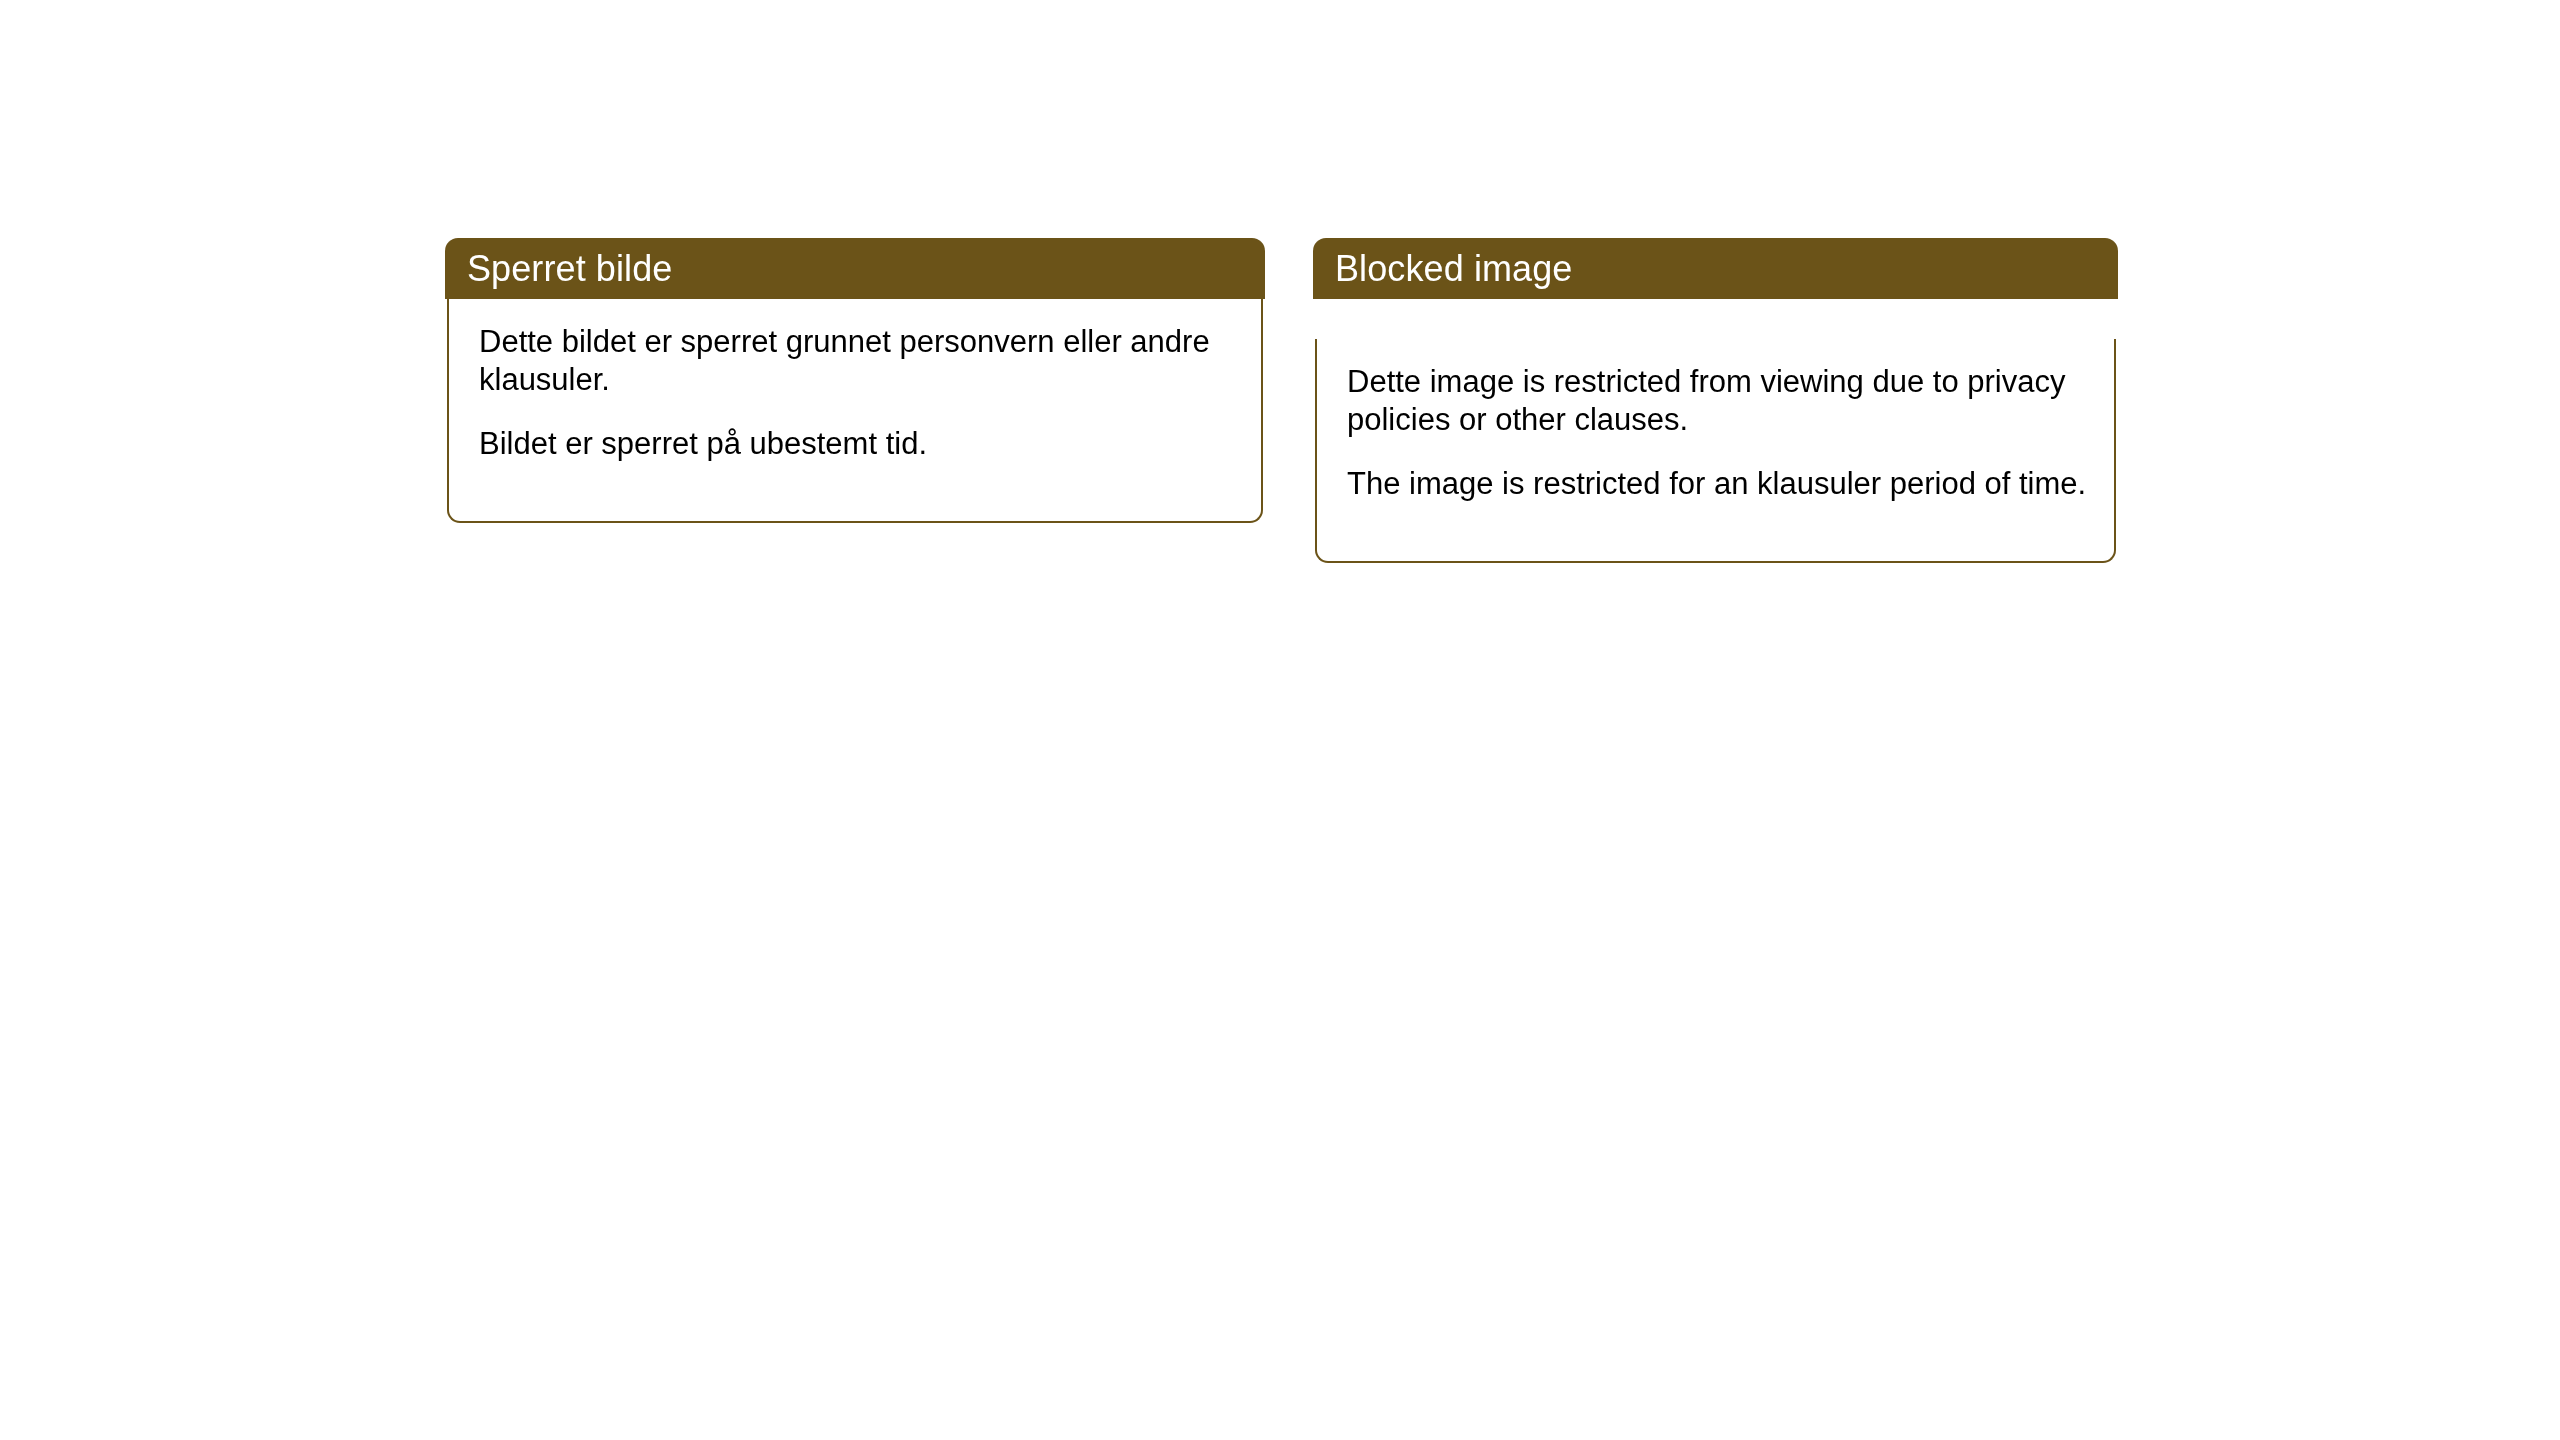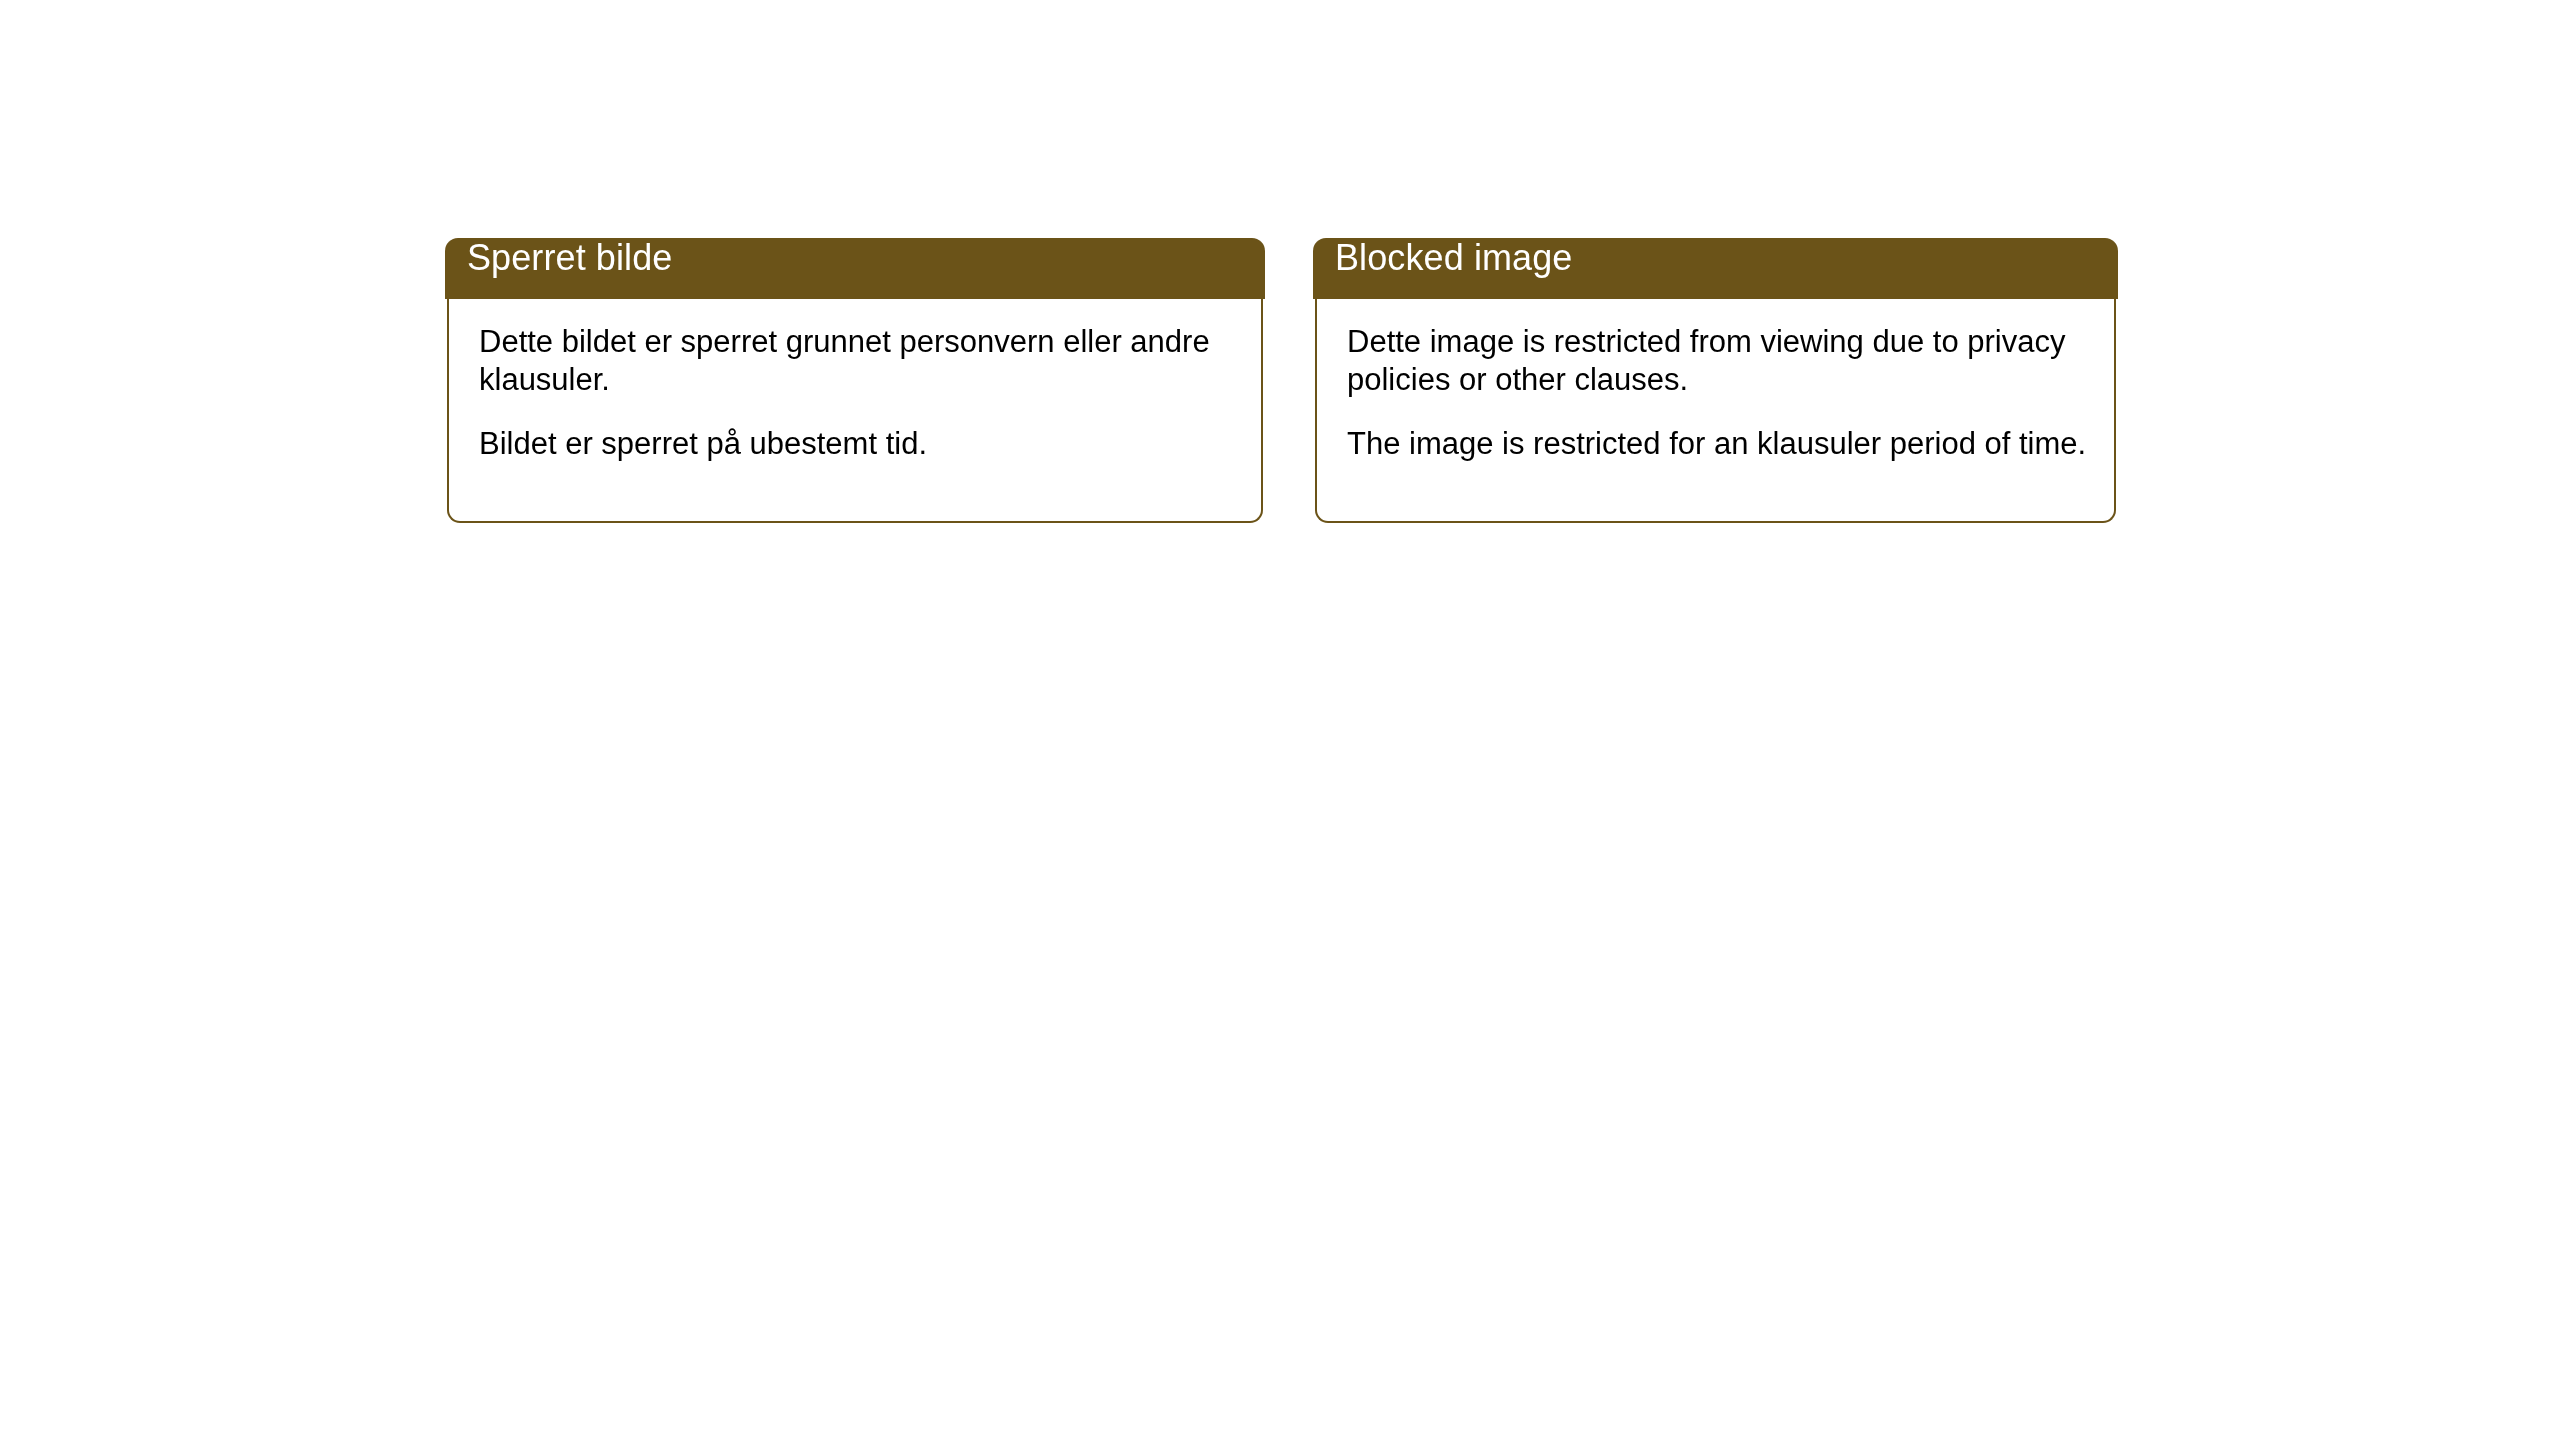--- a/index.html
+++ b/index.html
@@ -32,32 +32,33 @@
   }
 
   .notice-card {
     position: relative;
     display: flex;
     flex-direction: column;
     align-items: stretch;
   }
 
   .card-norwegian { width: 816px; }
-  .card-english  { width: 801px; }
+  .card-english  { width: 801px; gap: 40px; }
 
   .card-header {
     position: relative;
     z-index: 2;
     box-sizing: border-box;
     height: 61px;
     background: #6b5318;
     border-top-left-radius: 13px;
     border-top-right-radius: 13px;
     padding: 0 0 0 22px;
     display: flex;
+    align-items: center;
     margin-left: -2px;
     margin-right: -2px;
   }
 
   .card-title {
     color: #ffffff;
     font-size: 36px;
     font-weight: normal;
     line-height: 40px;
     letter-spacing: 0.1px;

